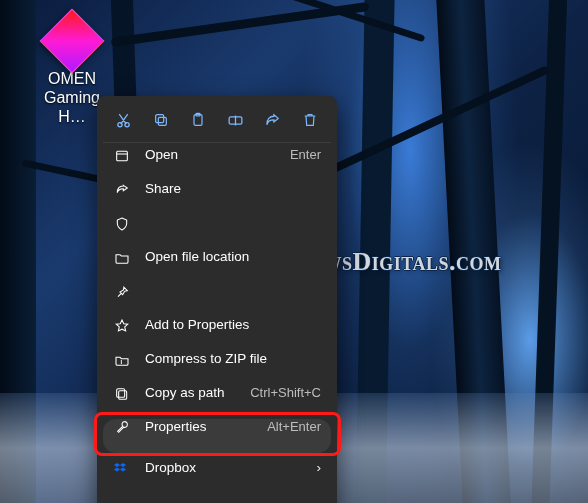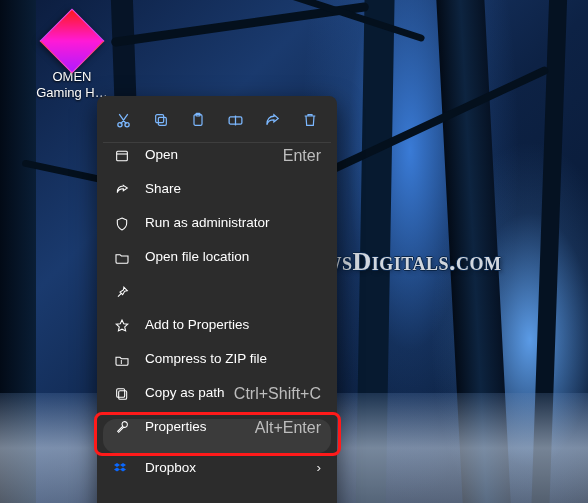--- a/index.html
+++ b/index.html
@@ -23,41 +23,41 @@
   .tree.t5 { left:540px; width:18px; transform:rotate(2deg); background:#051222;}
   .branch { position:absolute; background:#04101d; border-radius:6px; }
   .b1 { left:110px; top:20px; width:260px; height:9px; transform:rotate(-8deg);}
   .b2 { left:200px; top:0px; width:230px; height:7px; transform:rotate(18deg);}
   .b3 { left:300px; top:120px; width:260px; height:8px; transform:rotate(-25deg);}
   .b4 { left:20px; top:180px; width:200px; height:7px; transform:rotate(12deg);}
   .ground { position:absolute; left:0; bottom:0; width:588px; height:110px;
     background: linear-gradient(180deg, rgba(94,128,176,0.25) 0%, rgba(210,225,245,0.55) 50%, rgba(230,240,255,0.35) 100%); }
 
   
-  .desktop-icon { position:absolute; left:30px; top:18px; width:84px; text-align:center; font-size:13px;
+  .desktop-icon { position:absolute; left:30px; top:18px; width:84px; text-align:center; font-size:16px;
     text-shadow: 0 1px 2px #000; line-height:1.2; }
   .omen-sq { width:46px; height:46px; margin:0 auto 5px; transform:rotate(45deg);
     background: linear-gradient(135deg,#ff1a1a 0%, #ff1ad6 50%, #b01aff 100%);
     border:1px solid rgba(255,255,255,0.2); box-shadow:0 2px 6px rgba(0,0,0,0.5);}
 
   
   .context-menu {
     position:absolute; left:97px; top:96px; width:240px;
     background:#2c2c2c; border-radius:8px; padding:6px;
     box-shadow: 0 8px 24px rgba(0,0,0,0.6);
     font-size:13.5px; color:#ffffff;
   }
   .top-row { display:flex; justify-content:space-around; padding:4px 2px 6px; }
   .top-row .tbtn { width:32px; height:28px; display:flex; align-items:center; justify-content:center;
     border-radius:4px; color:#7cb8ff; }
   .sep { height:1px; background:#3e3e3e; margin:2px 0 4px; }
   .item { display:flex; align-items:flex-start; height:34px; padding:0 10px; border-radius:4px; position:relative; }
   .item .icn { width:18px; height:18px; margin-right:14px; display:flex; align-items:center; justify-content:center; color:#fff; flex-shrink:0;}
   .item .lbl { flex:1; color:#fff; }
-  .item .hint { color:#bdbdbd; font-size:16px; }
+  .item .hint { color:#bdbdbd; font-size:13px; }
   .item .chev { color:#e8e8e8; }
   .item.hl { background:#3b3b3b;border-radius:13px; }
   .item.drop .icn { color:#0a68ff; }
   .item.kasp .icn { color:#36c879; }
 
   .highlight-box {
     position:absolute; left:94px; top:412px; width:247px; height:44px;
     border:3px solid #ff1a1a; border-radius:8px; pointer-events:none;
   }
 
@@ -154,21 +154,20 @@
         </svg>
       </span>
     <span class="lbl">Share</span>
   </div>
   <div class="item">
     <span class="icn">
         <svg width="16" height="16" viewBox="0 0 24 24">
           <path fill="none" stroke="#fff" stroke-width="1.6" d="M12 3l7 3v5c0 5-3 8-7 10-4-2-7-5-7-10V6l7-3z"></path>
         </svg>
       </span>
-    <span class="lbl">Run as administrator</span>
   </div>
   <div class="item">
     <span class="icn">
         <svg width="16" height="16" viewBox="0 0 24 24">
           <path fill="none" stroke="#fff" stroke-width="1.6" d="M3 7h6l2 2h10v9a2 2 0 01-2 2H5a2 2 0 01-2-2V7z"></path>
         </svg>
       </span>
     <span class="lbl">Open file location</span>
   </div>
   <div class="item">

